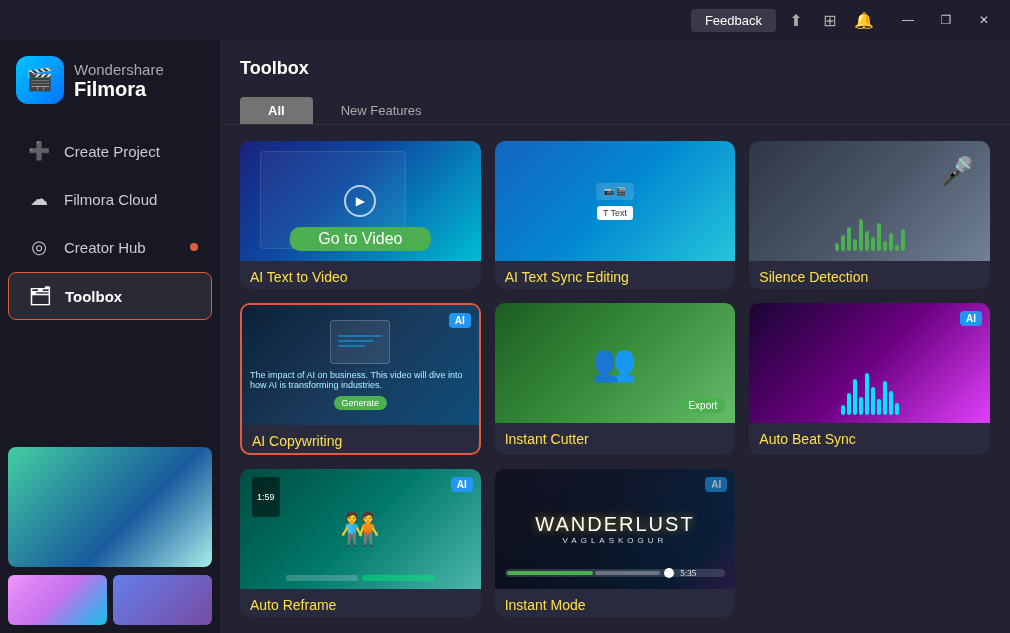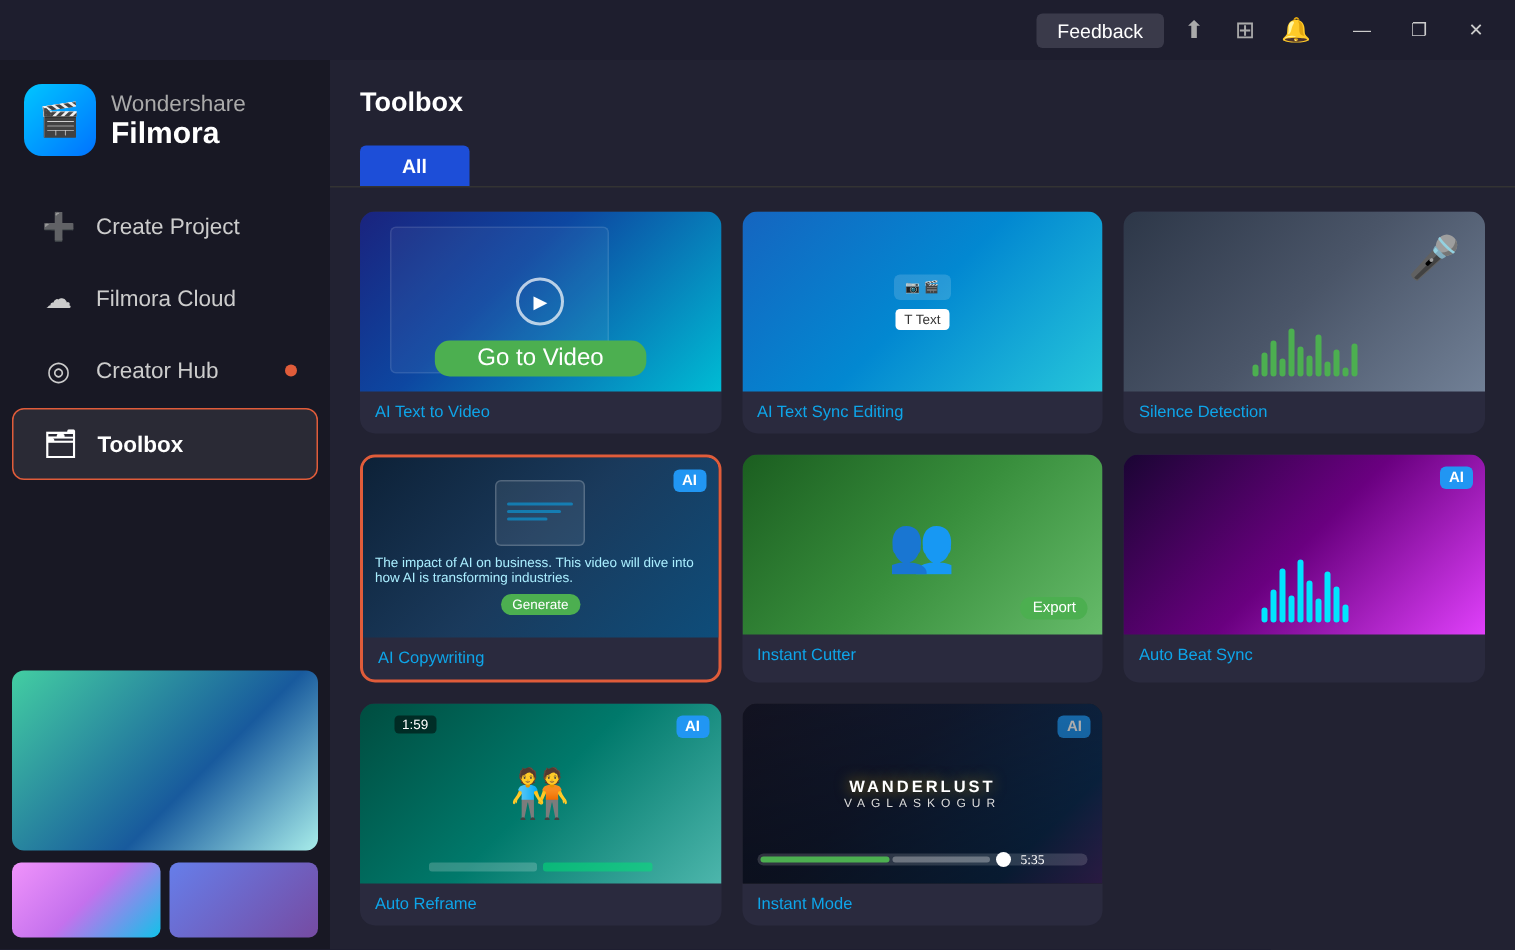--- a/index.html
+++ b/index.html
@@ -203,21 +203,21 @@
       border-bottom: 1px solid #333;
     }
     .tab {
       padding: 6px 28px;
       font-size: 13px;
       cursor: pointer;
       color: #aaa;
       border-radius: 4px 4px 0 0;
     }
     .tab.active {
-      background: #1d4ed8;
+      background: #737373;
       color: #fff;
       font-weight: 600;
     }
 
     
     .tool-grid {
       display: grid;
       grid-template-columns: repeat(3, 1fr);
       gap: 14px;
       padding: 16px 20px;
@@ -235,22 +235,22 @@
       border: 2px solid #e05c3a;
     }
     .card-thumb {
       width: 100%;
       height: 120px;
       position: relative;
       overflow: hidden;
     }
     .card-label {
       padding: 8px 10px;
-      font-size: 11px;
-      color: #0ea5e9;
+      font-size: 14px;
+      color: #fde047;
     }
     .ai-badge {
       position: absolute;
       top: 8px;
       right: 8px;
       background: #2196F3;
       color: #fff;
       font-size: 10px;
       font-weight: 700;
       padding: 2px 6px;
@@ -422,25 +422,25 @@
     .thumb-auto-reframe {
       background: linear-gradient(135deg, #004d40, #00796b, #4db6ac);
       display: flex;
       align-items: center;
       justify-content: center;
       position: relative;
     }
     .reframe-time {
       position: absolute;
       top: 8px;
-      left: 23px;
+      left: 12px;
       background: rgba(0,0,0,0.5);
       color: #fff;
       font-size: 9px;
-      padding: 1px 5px;
+      padding: 15px 5px;
       border-radius: 3px;
     }
     .reframe-person {
       font-size: 32px;
     }
 
     .thumb-instant-mode {
       background: #111;
       display: flex;
       align-items: center;
@@ -450,22 +450,22 @@
     .wanderlust-overlay {
       position: absolute;
       inset: 0;
       background: linear-gradient(rgba(0,0,0,0.3), rgba(0,0,0,0.5));
       display: flex;
       flex-direction: column;
       align-items: center;
       justify-content: center;
     }
     .wanderlust-title {
-      font-size: 11px;
-      font-weight: 700;
+      font-size: 20px;
+      font-weight: 400;
       letter-spacing: 2px;
       color: #fff;
       text-shadow: 0 0 10px rgba(255,200,0,0.6);
     }
     .wanderlust-sub {
       font-size: 8px;
       letter-spacing: 4px;
       color: #ddd;
     }
     .wanderlust-bg {
@@ -542,20 +542,21 @@
       </div>
     </div>
   </div>
 
   <div class="content">
     <div class="content-header">
       <span class="content-title">Toolbox</span>
     </div>
     <div class="tab-bar">
       <div class="tab active">All</div>
+      <div class="tab">New Features</div>
     </div>
 
     <div class="tool-grid">
 
       <div class="tool-card">
         <div class="card-thumb thumb-ai-text-video">
           <div class="play-circle">▶</div>
           <div class="btn-go-to-video">Go to Video</div>
         </div>
         <div class="card-label">AI Text to Video</div>

